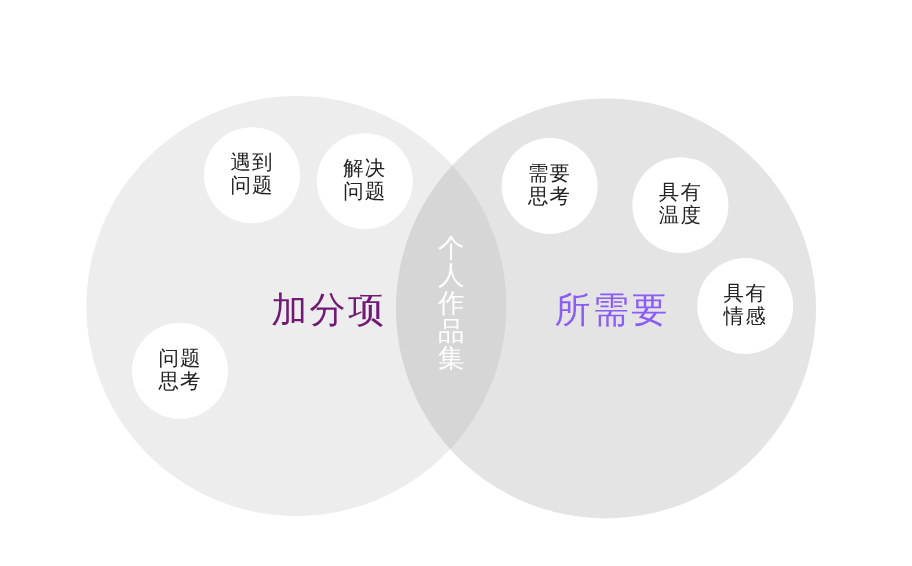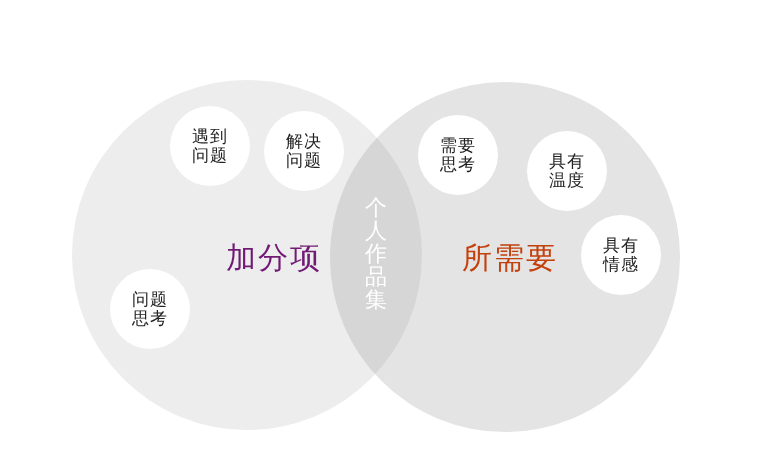--- a/index.html
+++ b/index.html
@@ -61,14 +61,14 @@
   </div>
   <div class="bubble" style="left:527px;top:119px;width:80px;height:80px;">
     <span>具有</span>
     <span>温度</span>
   </div>
   <div class="bubble" style="left:581px;top:203px;width:80px;height:80px;">
     <span>具有</span>
     <span>情感</span>
   </div>
 
-  <div class="big-label" style="left:462px;top:226px;color:#c2410c;">所需要</div>
+  <div class="big-label" style="left:462px;top:226px;color:#8b5cf6;">所需要</div>
 </div>
 
 </body></html>

